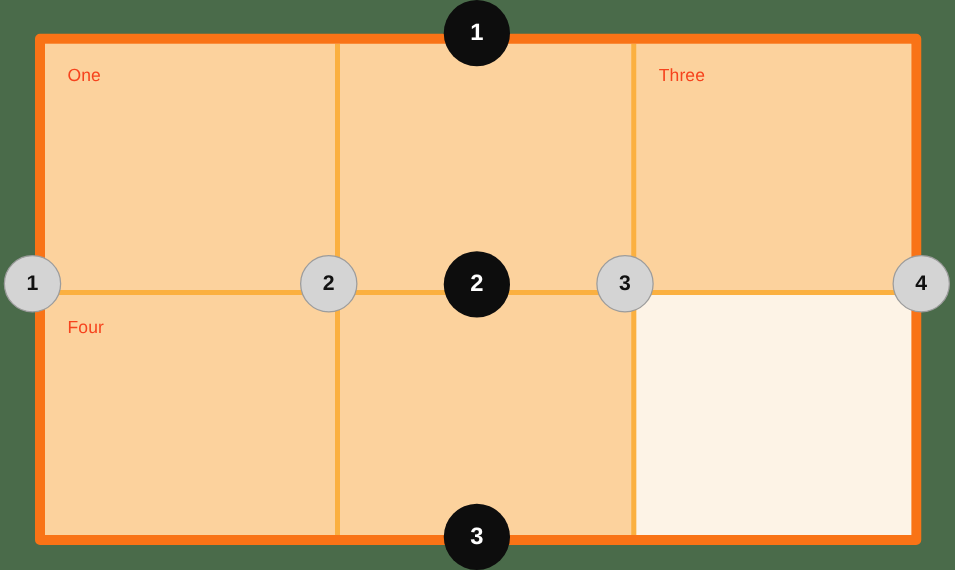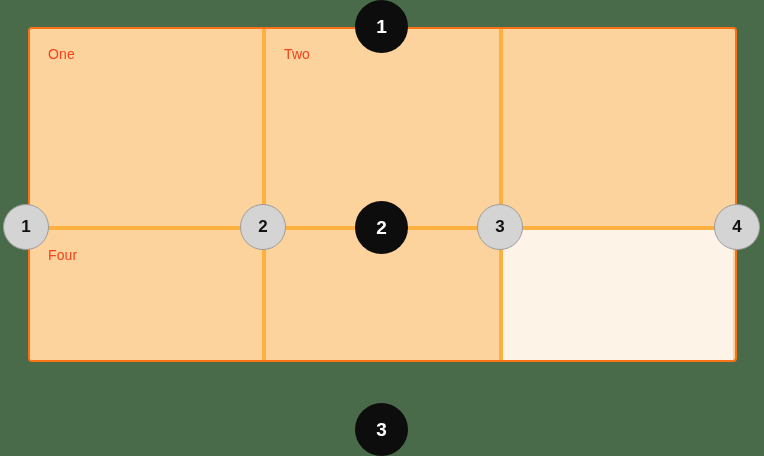--- a/index.html
+++ b/index.html
@@ -20,23 +20,23 @@
     height: 456px;
     background: #4a6b4a;
   }
 
   
   .grid-frame {
     position: absolute;
     left: 28px;
     top: 27px;
     width: 709px;
-    height: 335px;
+    height: 409px;
     box-sizing: border-box;
-    border: 2px solid #f97316;
+    border: 8px solid #f97316;
     border-radius: 4px;
     background: #fcd29d;
     overflow: hidden;
   }
   .cell {
     position: absolute;
     box-sizing: border-box;
     background: #fcd29d;
   }
   .cell.muted {
@@ -109,24 +109,24 @@
 <body>
 
 <div id="stage">
 
   <div class="grid-frame">
 
     <div class="cell" style="left:0px; top:0px; width:232px; height:197px;">
       <span class="cell-label">One</span>
     </div>
 
-    <div class="cell" style="left:236px; top:0px; width:233px; height:197px;">
-      <span class="cell-label">Two</span>
+
+    <div class="cell" style="left:473px; top:0px; width:230px; height:197px;">
+      <span class="cell-label">Three</span>
     </div>
-
 
     <div class="cell" style="left:0px; top:201px; width:232px; height:194px;">
       <span class="cell-label">Four</span>
     </div>
 
 
     <div class="cell muted" style="left:473px; top:201px; width:230px; height:194px;">
       <span class="cell-label"></span>
     </div>
 

